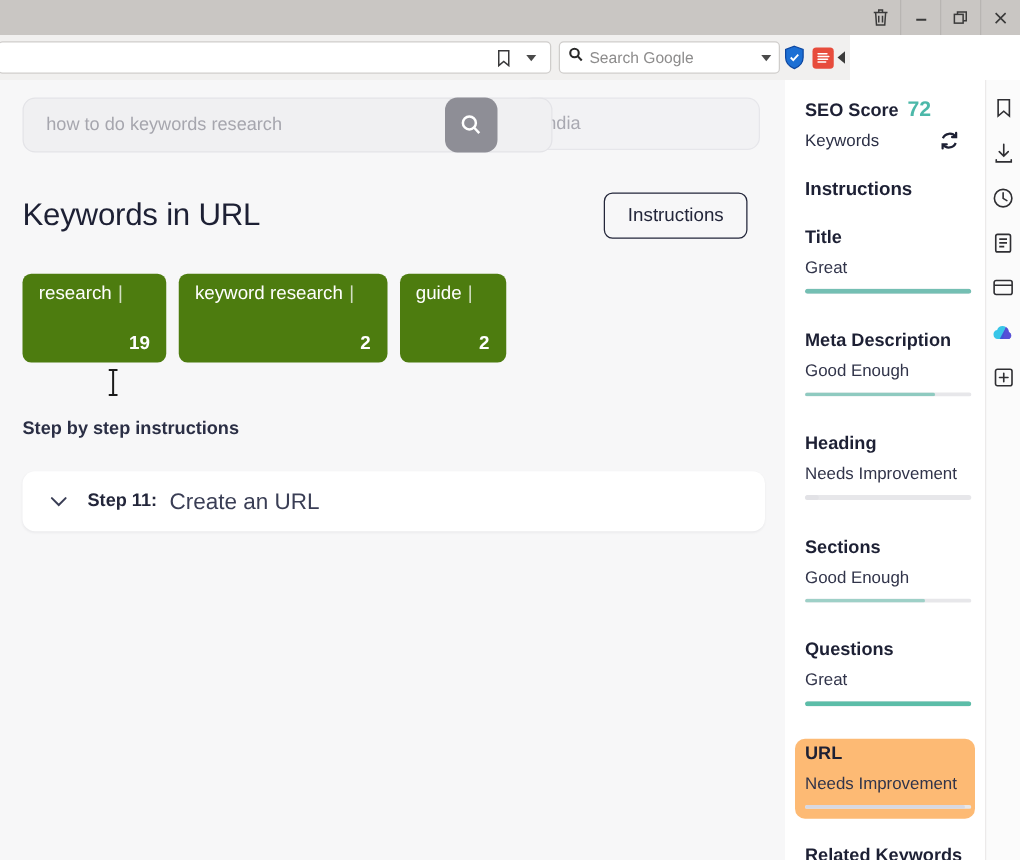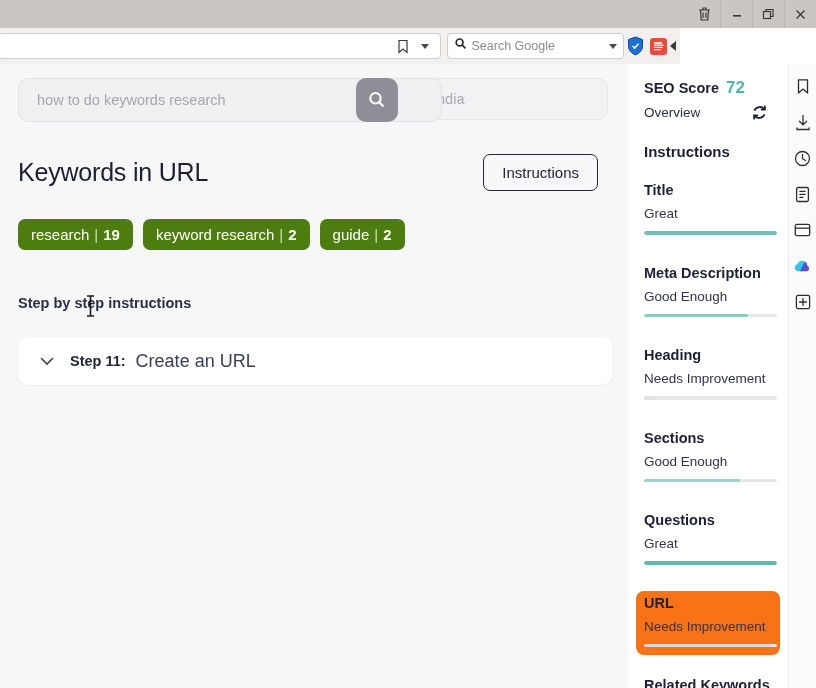--- a/index.html
+++ b/index.html
@@ -97,21 +97,21 @@
     font-family: "Liberation Sans", sans-serif; cursor: pointer;
   }
 
   .chips { margin-top: 28px; display: flex; gap: 10px; align-items: center; }
   .chip {
     background: #4d7c0f; color: #ffffff; border-radius: 7px;
     padding: 7px 13px; font-size: 15px; display: inline-flex; gap: 5px;
     cursor: pointer; white-space: nowrap;
   }
   .chip .sep { opacity: .75; }
-  .chip .cnt { font-weight: 700; }
+  .chip .cnt { font-weight: 700; margin-top: 40px; }
 
   .sect-title { margin-top: 45px; font-size: 14.5px; font-weight: 700; color: #2b2f45; }
 
   .step-card {
     margin-top: 26px; width: 594px; height: 48px; background: #ffffff;
     border-radius: 10px; display: flex; align-items: center; padding: 0 20px;
     box-shadow: 0 1px 2px rgba(20,20,40,.05);
   }
   .step-chev { width: 18px; height: 18px; display: flex; align-items: center; justify-content: center; color: #3a3e55; margin-right: 14px; }
   .step-label { font-size: 14.5px; font-weight: 700; color: #23263a; }
@@ -130,21 +130,21 @@
   .seo-score .val { font-size: 17px; font-weight: 700; color: #4cb8a9; }
   .seo-overview {
     margin-top: 6px; padding-left: 8px; display: flex; align-items: center;
     justify-content: space-between; padding-right: 12px;
   }
   .seo-overview .ov { font-size: 13.5px; color: #2b2f45; }
   .refresh-ico { width: 17px; height: 17px; color: #1d2034; cursor: pointer; }
   .seo-instructions { margin-top: 22px; padding-left: 8px; font-size: 15px; font-weight: 700; color: #1d2034; }
 
   .seo-item { margin-top: 18px; padding: 4px 8px 8px 8px; border-radius: 8px; cursor: pointer; }
-  .seo-item.active { background: #f97316; }
+  .seo-item.active { background: #fdba74; }
   .seo-item .nm { font-size: 14.5px; font-weight: 700; color: #1d2034; }
   .seo-item .st { font-size: 13.5px; color: #31344a; margin-top: 8px; }
   .bar { margin-top: 10px; height: 3.5px; width: 133px; background: #e7e7ea; border-radius: 2px; overflow: hidden; }
   .bar i { display: block; height: 100%; border-radius: 2px; }
 
   
   .rail {
     position: absolute; left: 788px; top: 0; width: 28px; height: 624px;
     background: #fbfbfb; border-left: 1px solid #eceaea;
     display: flex; flex-direction: column; align-items: center; padding-top: 12px; gap: 16px;
@@ -278,21 +278,21 @@
         <path d="M1 1h7M1 21h7M4.5 1v20" stroke="#1b1b1b" stroke-width="1.6" fill="none"></path>
       </svg>
     </div>
 
     <div class="seo">
       <div class="seo-score">
         <span class="lab">SEO Score</span>
         <span class="val">72</span>
       </div>
       <div class="seo-overview">
-        <span class="ov">Overview</span>
+        <span class="ov">Keywords</span>
         <span class="refresh-ico">
           <svg width="17" height="17" viewBox="0 0 17 17" fill="none" stroke="#1d2034" stroke-width="1.8">
             <path d="M13.6 5.4A6 6 0 0 0 3.3 6.6M3.3 11.6a6 6 0 0 0 10.3 -1.2"></path>
             <path d="M13.9 2.3v3.3h-3.3M3.1 14.7v-3.3h3.3" stroke-linecap="round"></path>
           </svg>
         </span>
       </div>
       <div class="seo-instructions">Instructions</div>
 
       <div class="seo-item">

